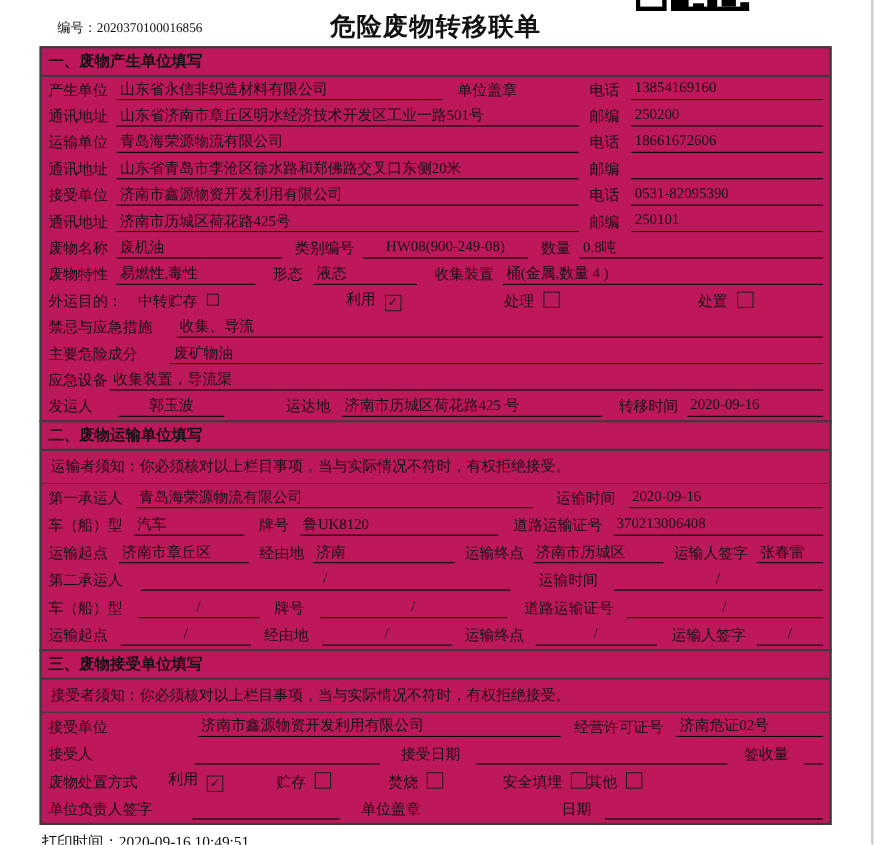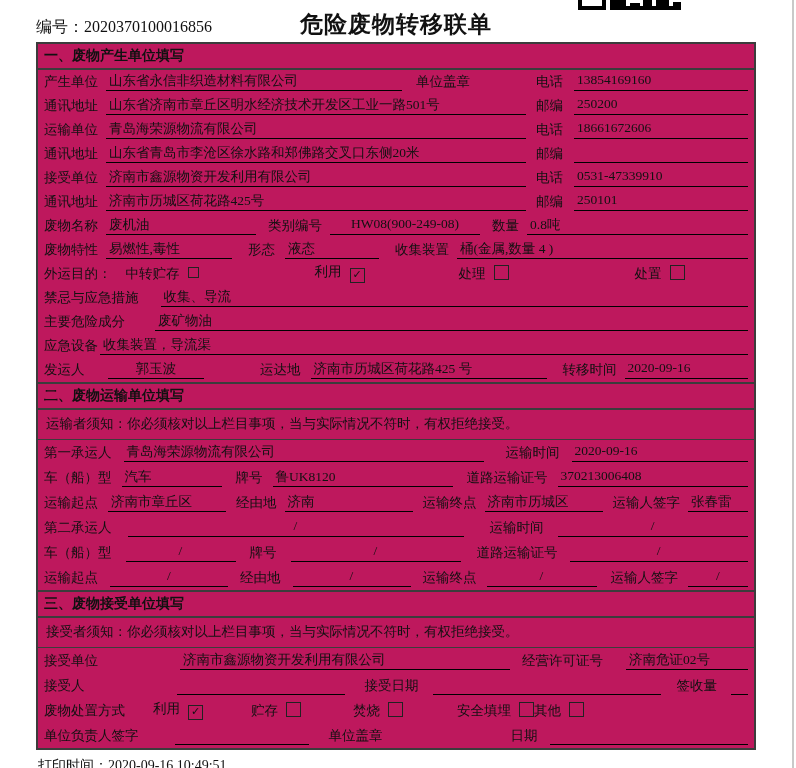--- a/index.html
+++ b/index.html
@@ -7,21 +7,21 @@
     width:796px; height:768px; position:relative; overflow:hidden;
     background:#ffffff; color:#111;
     font-family:"Liberation Serif","DejaVu Serif",serif;
     font-size:13.5px;
   }
   .page-edge { position:absolute; right:2px; top:0; width:2px; height:100%; background:#c9c9c9; }
   .doc { position:absolute; left:36px; top:8px; width:720px; }
 
   
   .hdr { position:relative; height:34px; }
-  .serial { position:absolute; left:0; top:9px; font-size:16px; white-space:nowrap; }
+  .serial { position:absolute; left:16px; top:9px; font-size:12px; white-space:nowrap; }
   .doc-title {
     text-align:center; font-family:"Liberation Sans","DejaVu Sans",sans-serif;
     font-weight:bold; font-size:23px; letter-spacing:1px; padding-top:1px;
   }
   .qr { position:absolute; left:542px; top:-8px; }
 
   
   .sec { border:2px solid #3c3c3c; background:#be185d; }
   .sec + .sec { margin-top:-2px; }
   .sec-h {
@@ -106,21 +106,21 @@
           <span class="lbl">邮编</span>
           <span class="fld"></span>
         </span>
     </div>
 
     <div class="row">
       <span class="lbl" style="width:62px">接受单位</span>
       <span class="fld grow" style="margin-right:10px">济南市鑫源物资开发利用有限公司</span>
       <span class="rg">
           <span class="lbl">电话</span>
-          <span class="fld">0531-47339910</span>
+          <span class="fld">0531-82095390</span>
         </span>
     </div>
 
     <div class="row">
       <span class="lbl" style="width:62px">通讯地址</span>
       <span class="fld grow" style="margin-right:10px">济南市历城区荷花路425号</span>
       <span class="rg">
           <span class="lbl">邮编</span>
           <span class="fld">250101</span>
         </span>
@@ -237,21 +237,21 @@
   </div>
 
   <div class="sec s23">
     <div class="sec-h">三、废物接受单位填写</div>
     <div class="notice"><span>接受者须知：</span><span>你必须核对以上栏目事项，当与实际情况不符时，有权拒绝接受。</span></div>
 
     <div class="row">
       <span class="lbl">接受单位</span>
       <span class="fld" style="width:330px;margin-left:82px">济南市鑫源物资开发利用有限公司</span>
       <span class="lbl" style="margin-left:12px">经营许可证号</span>
-      <span class="fld grow" style="margin-left:23px">济南危证02号</span>
+      <span class="fld grow" style="margin-left:12px">济南危证02号</span>
     </div>
 
     <div class="row">
       <span class="lbl">接受人</span>
       <span class="fld" style="width:168px;margin-left:92px"></span>
       <span class="lbl" style="margin-left:20px">接受日期</span>
       <span class="fld" style="width:228px;margin-left:14px"></span>
       <span class="lbl" style="margin-left:16px">签收量</span>
       <span class="fld grow" style="margin-left:14px"></span>
     </div>

